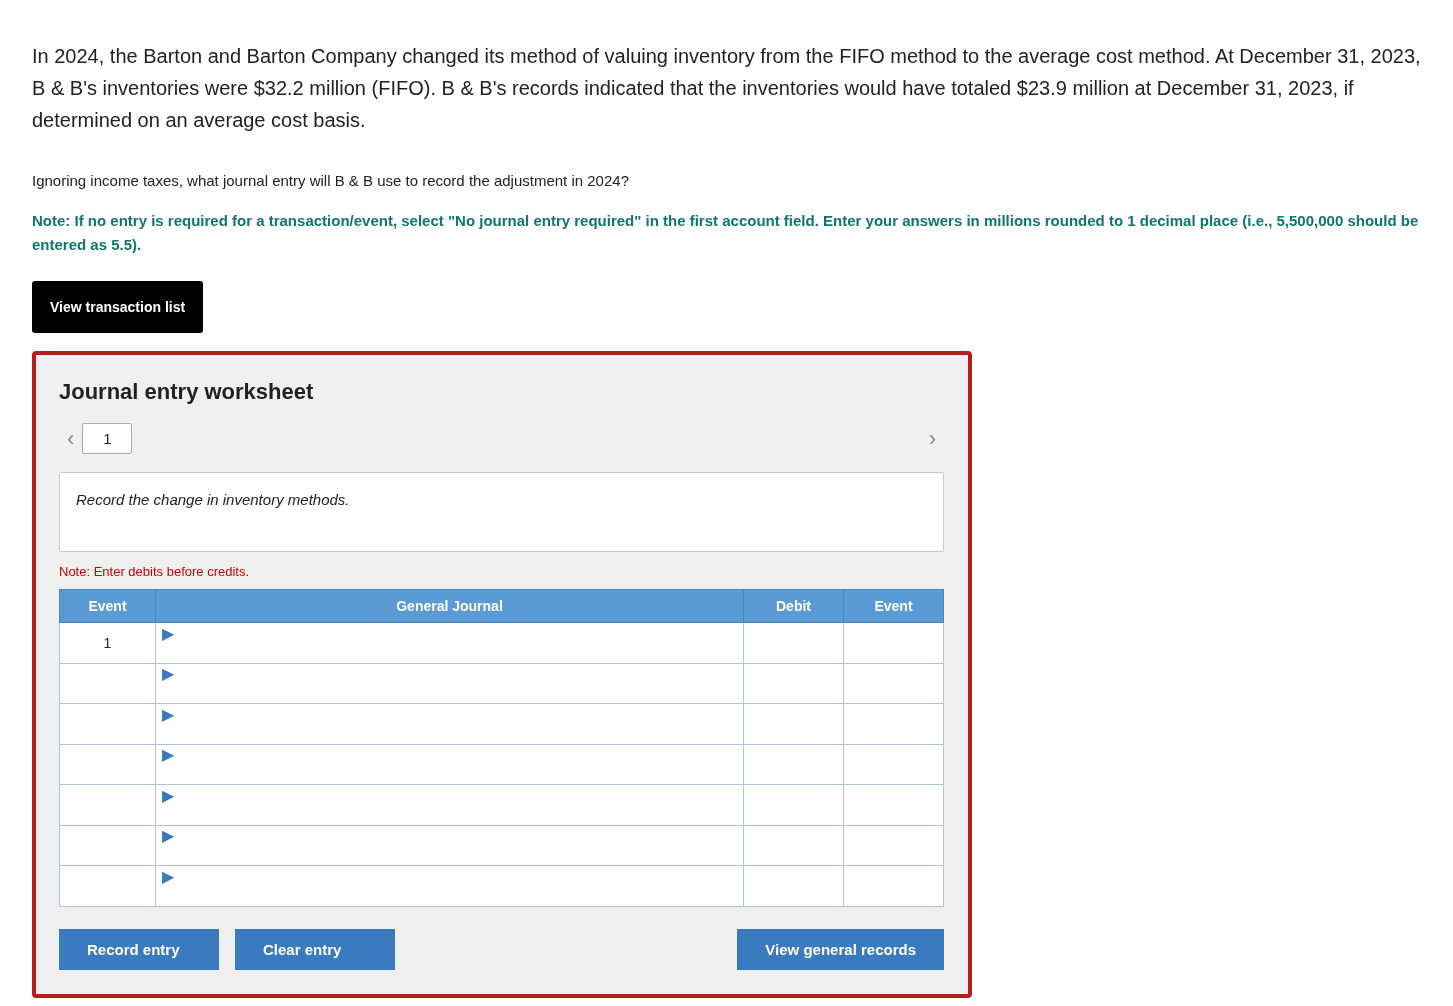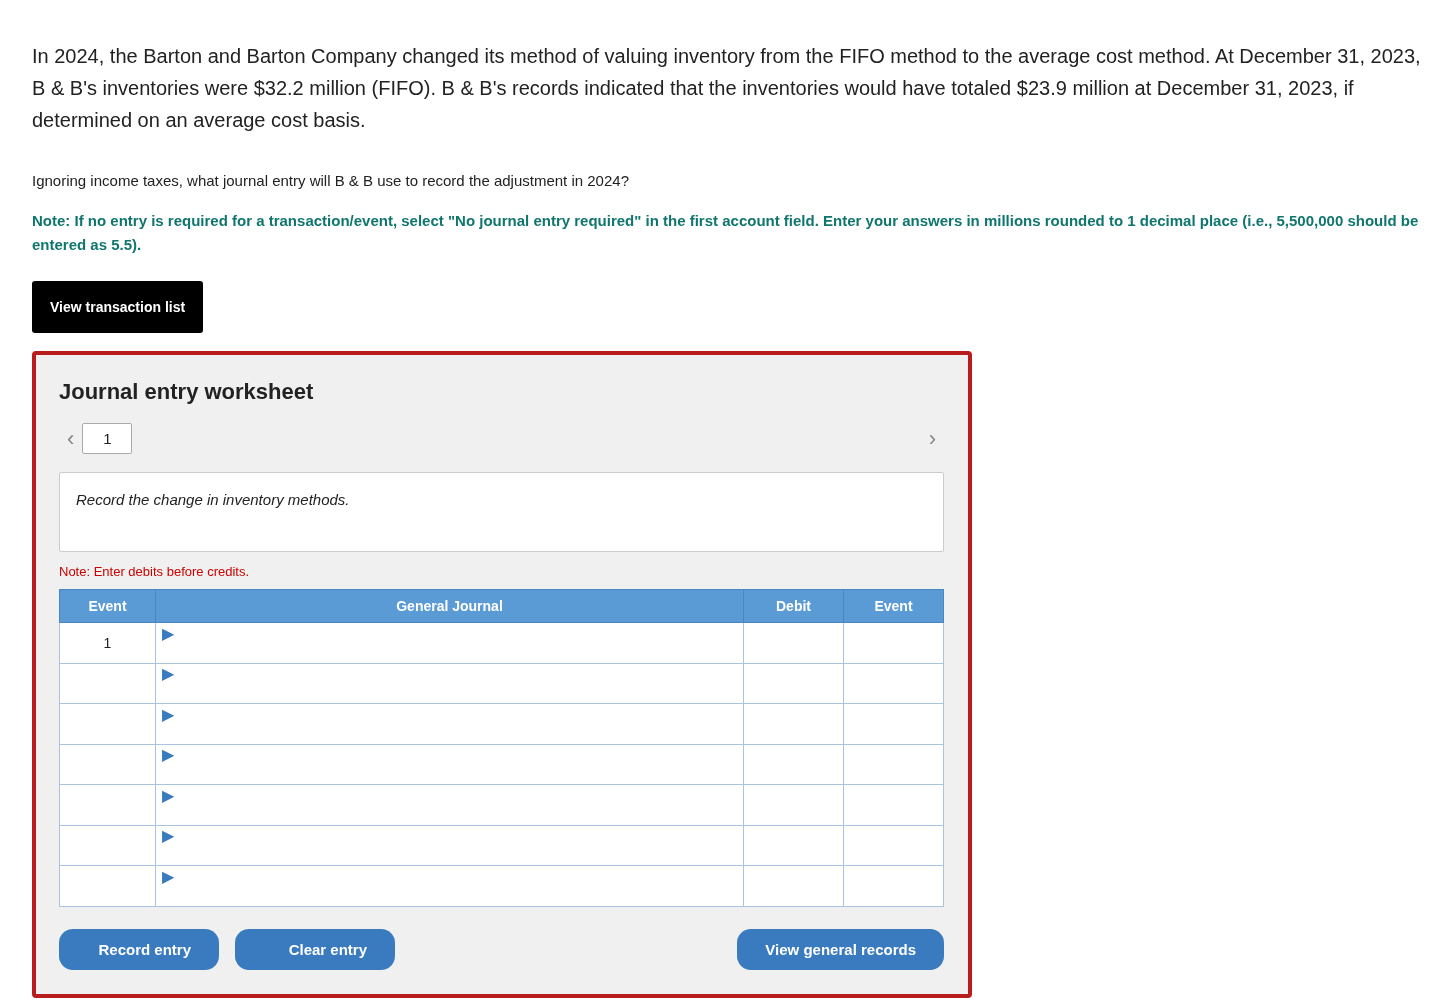--- a/index.html
+++ b/index.html
@@ -193,23 +193,23 @@
     }
 
     .bottom-btn {
       background-color: #3a7abf;
       color: #fff;
       border: none;
       padding: 12px 28px;
       font-size: 15px;
       font-weight: bold;
       cursor: pointer;
-      border-radius: 14px;
+      border-radius: 0;
       min-width: 160px;
-      text-align: right;
+      text-align: left;
     }
 
     .bottom-btn-right {
       margin-left: auto;
     }
   </style>
 </head>
 <body>
 
 

